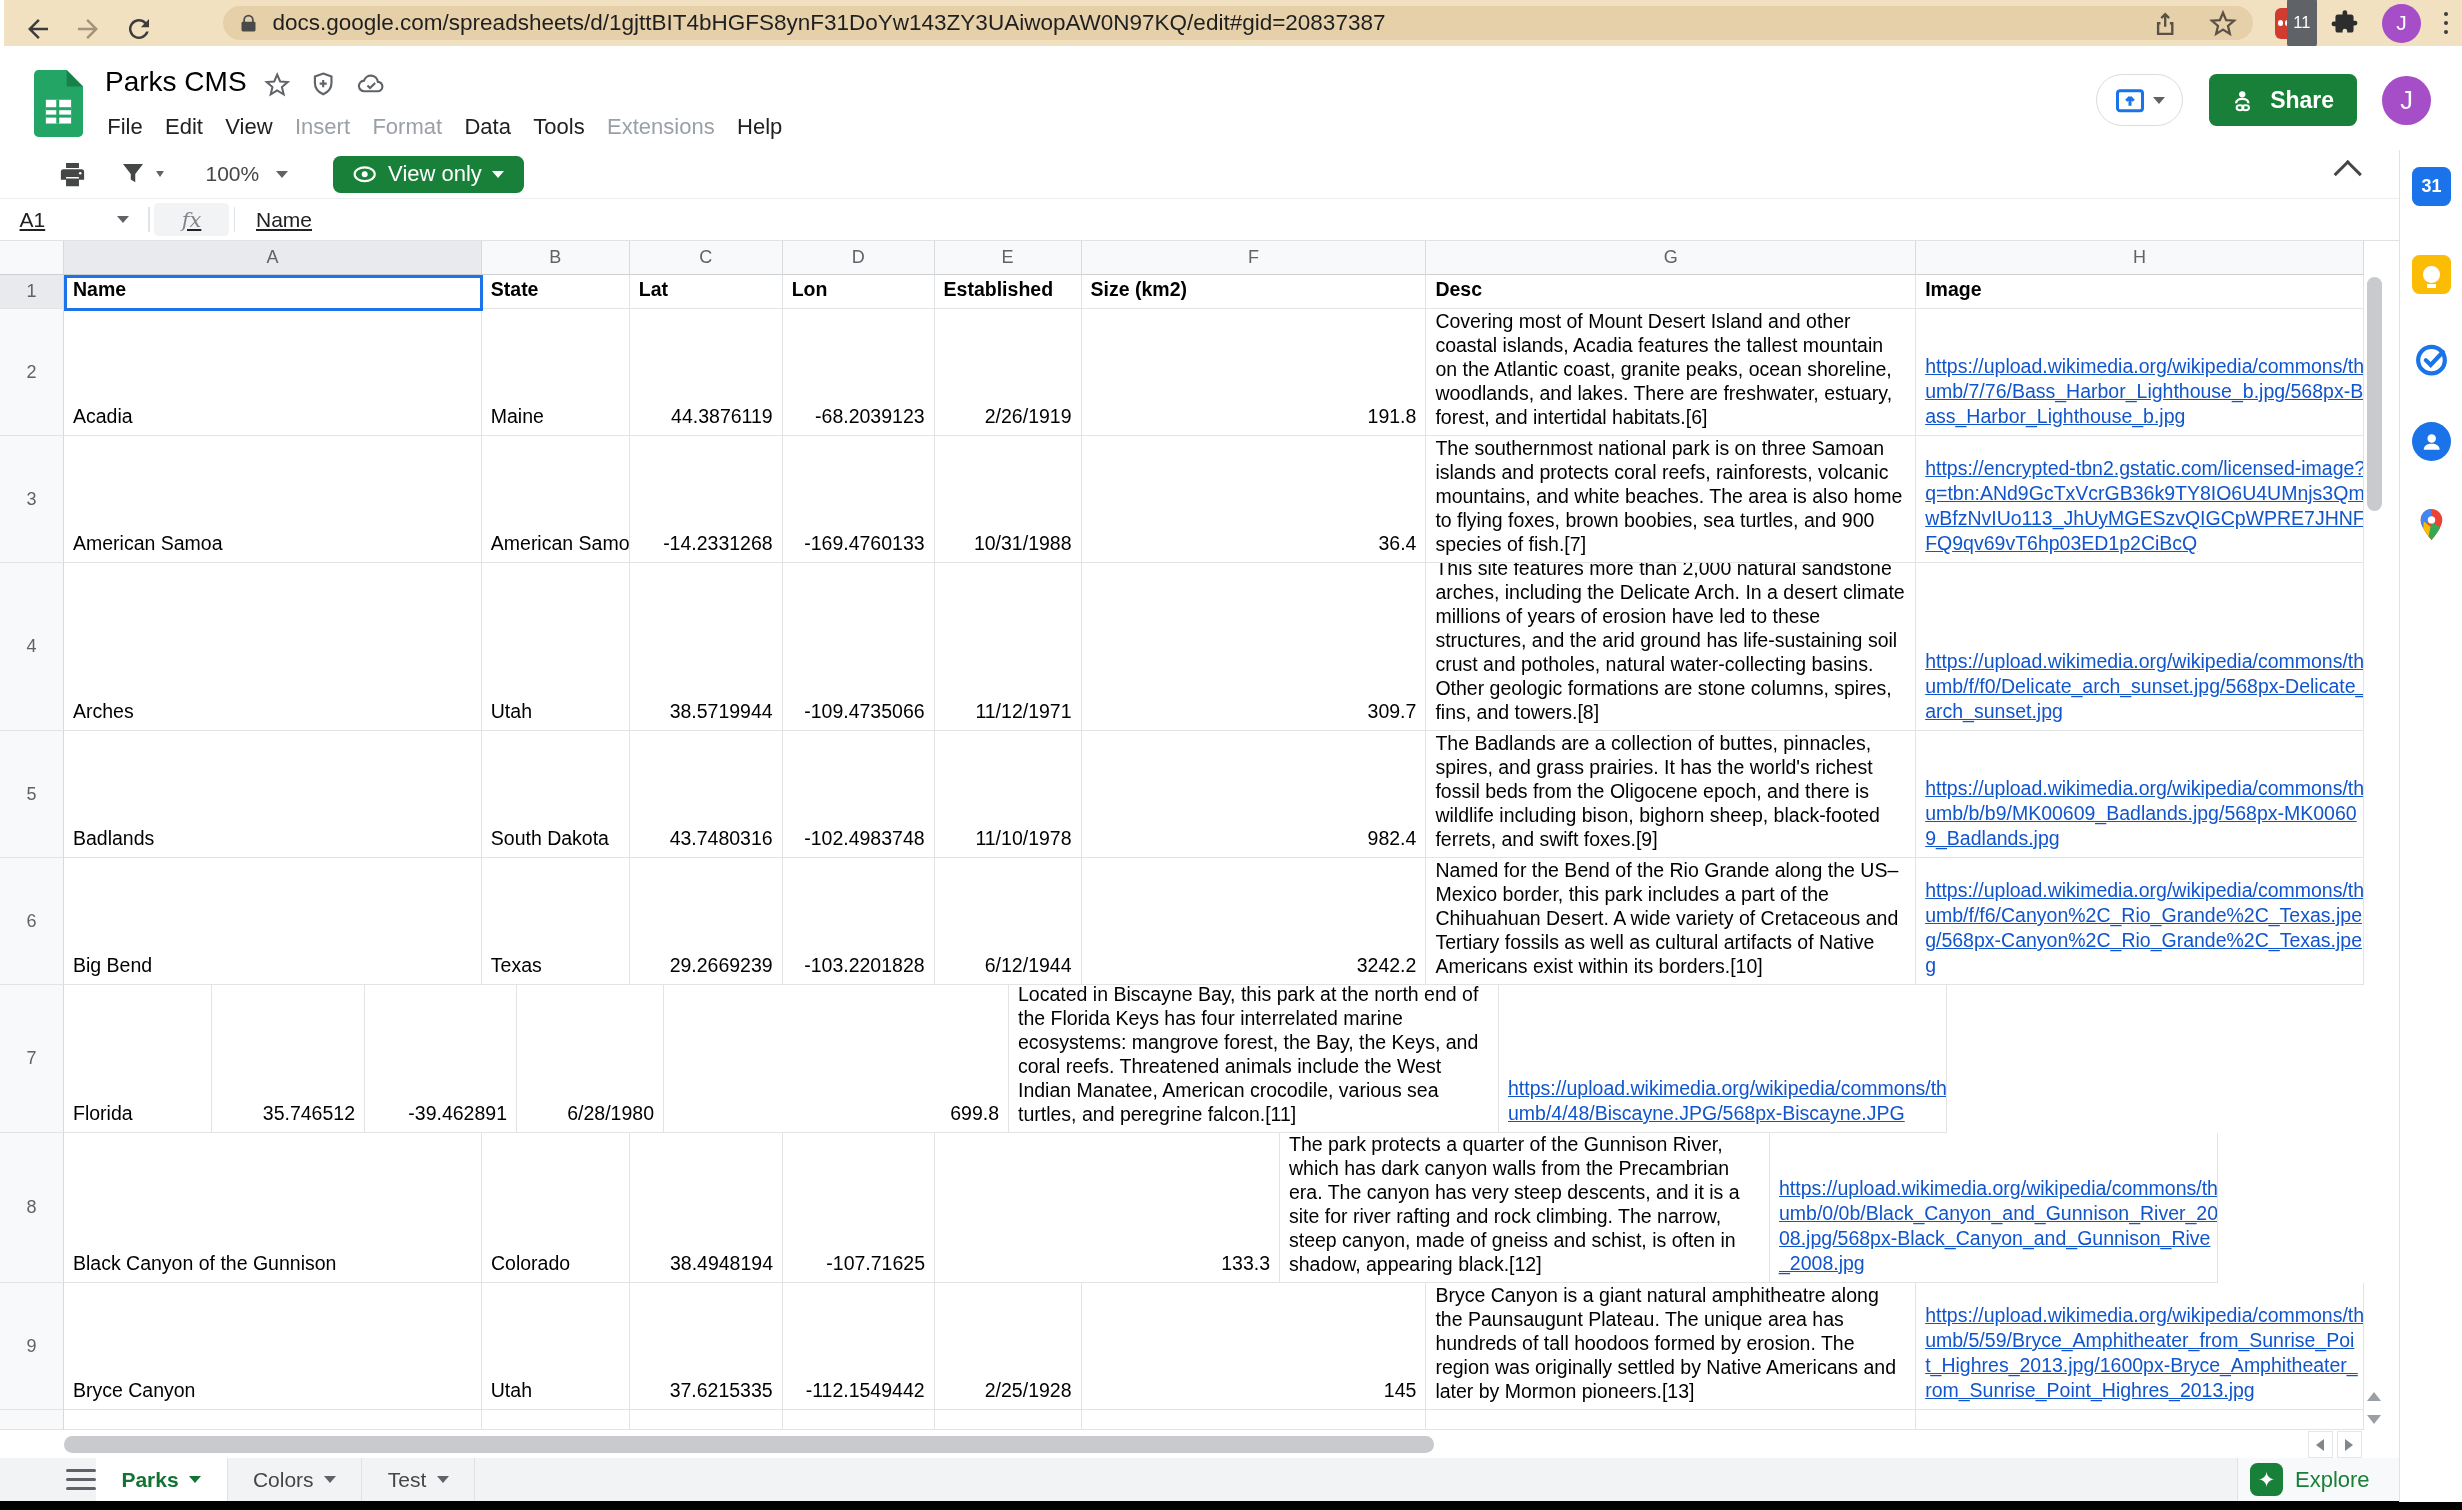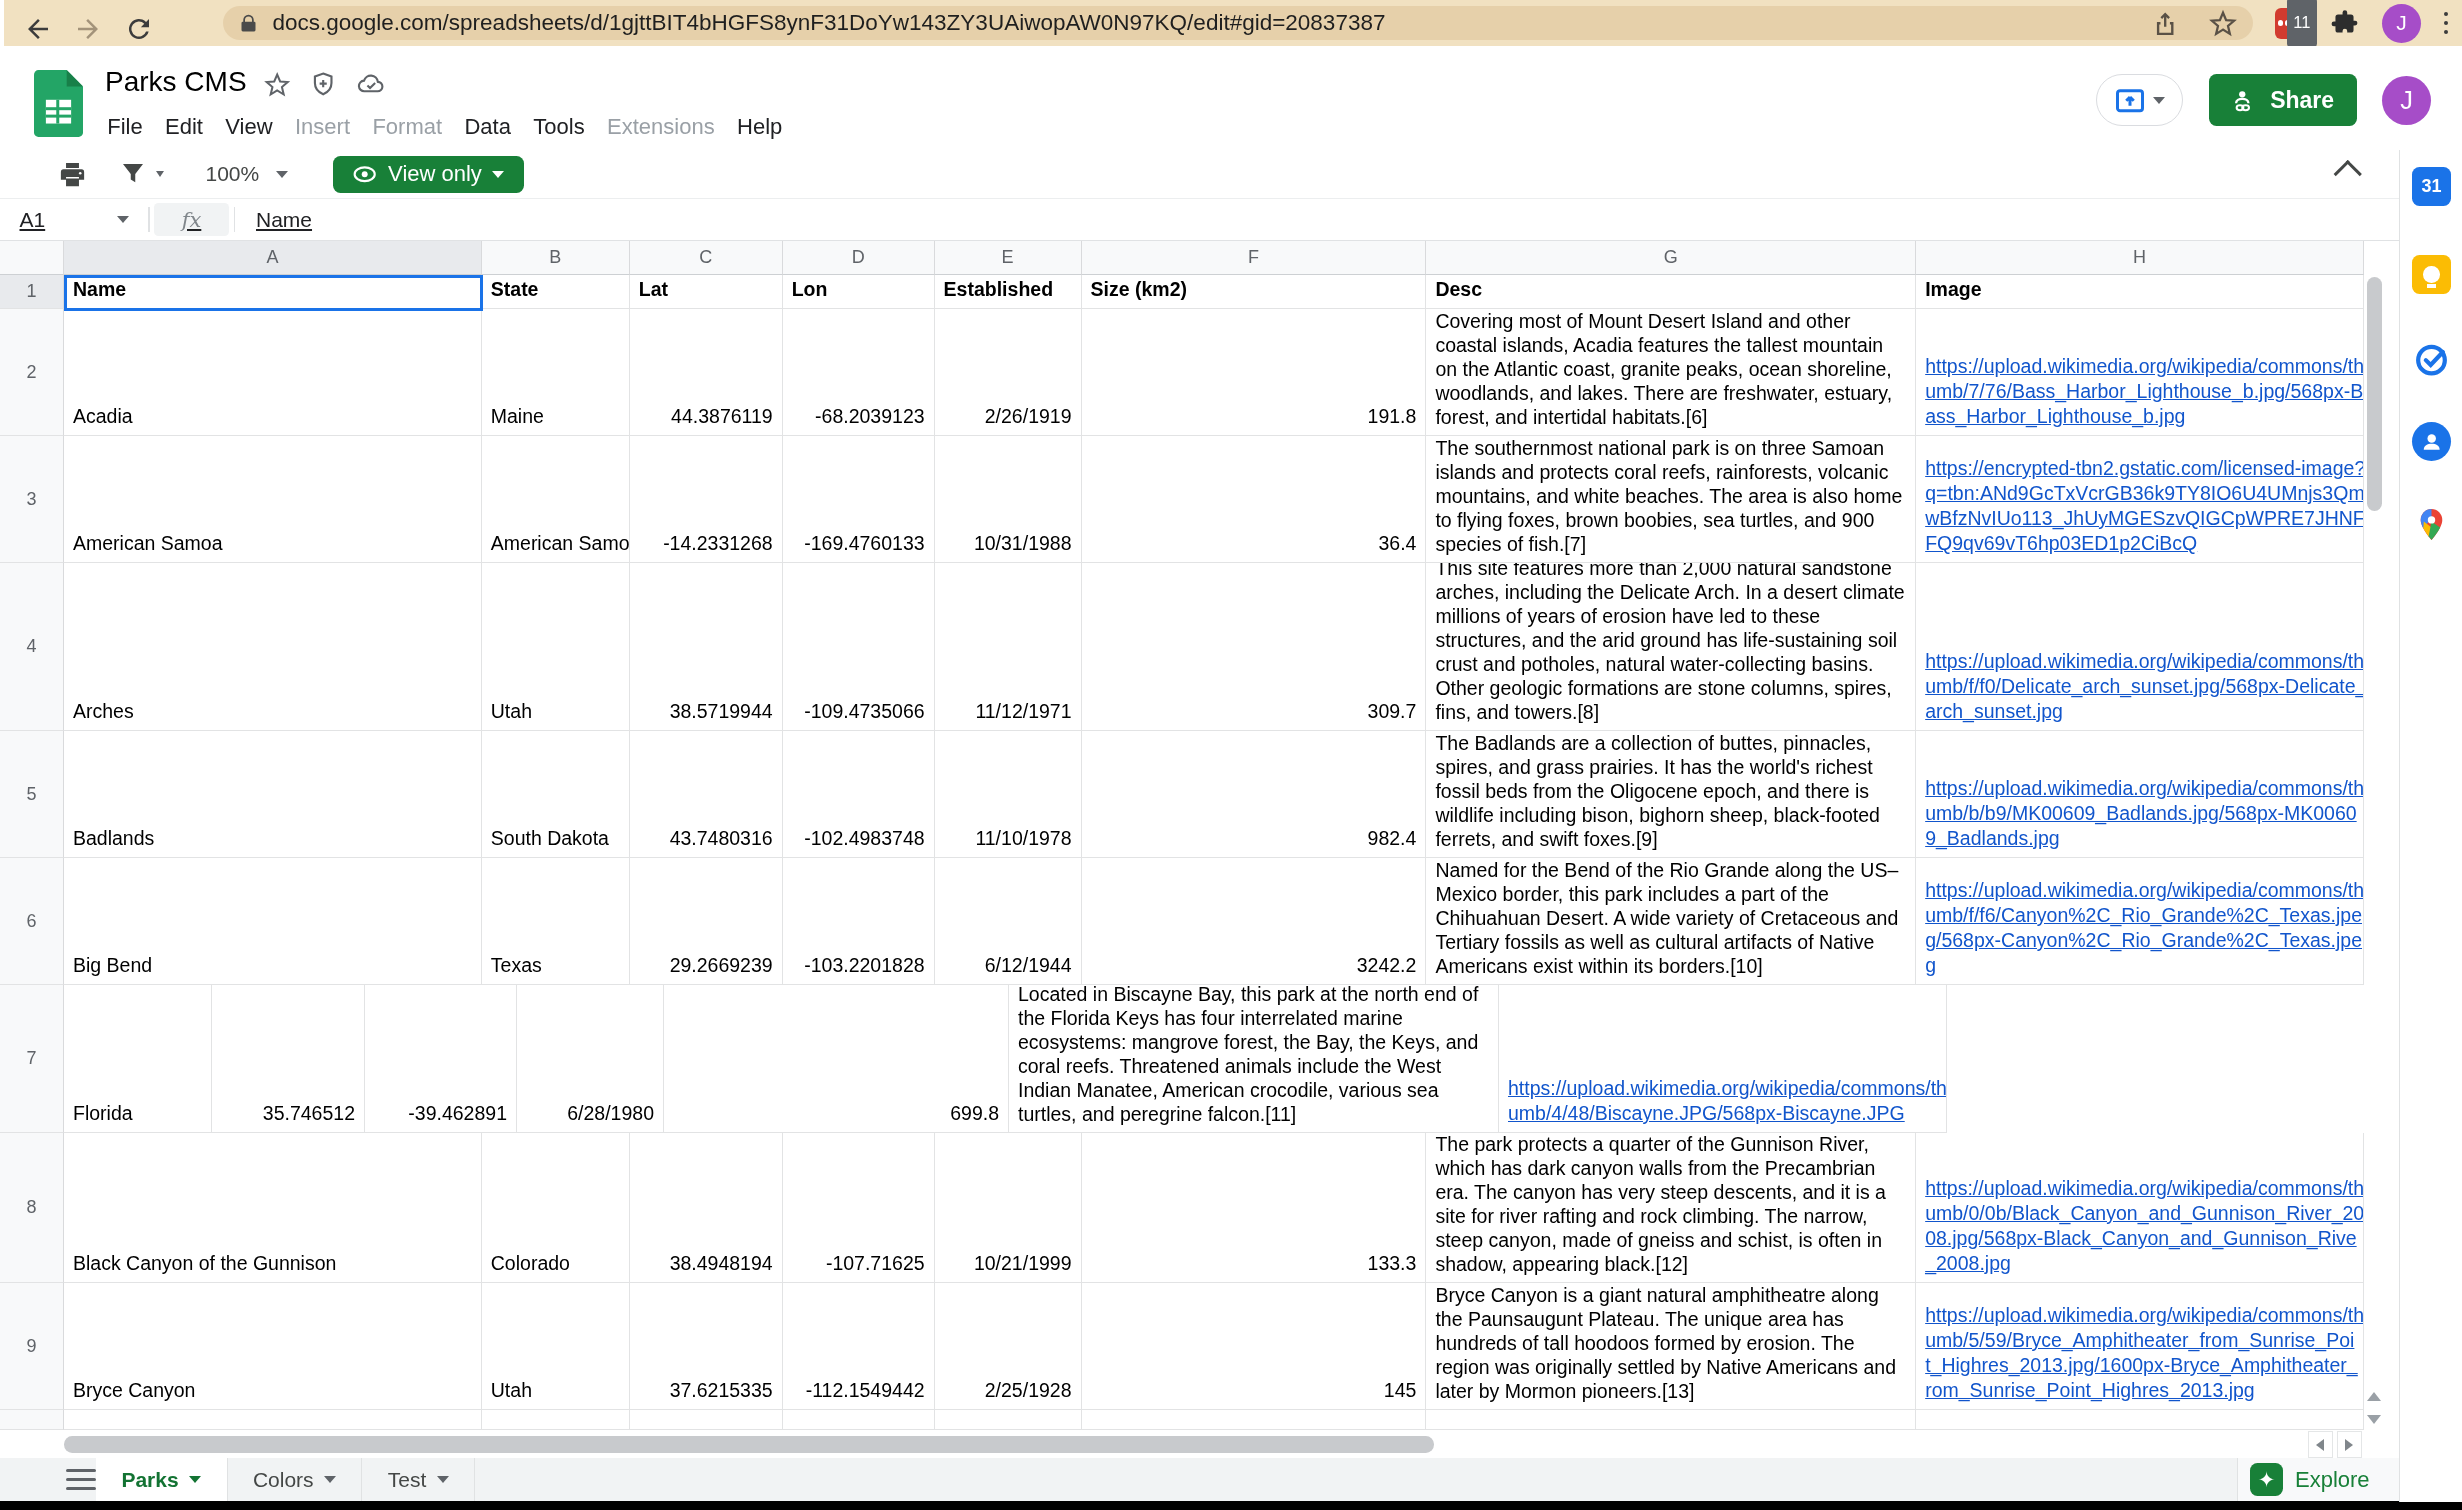--- a/index.html
+++ b/index.html
@@ -357,21 +357,20 @@
       <div class="cell linkcell w-h">https://upload.wikimedia.org/wikipedia/commons/th
 umb/4/48/Biscayne.JPG/568px-Biscayne.JPG</div>
     </div>
 
     <div class="grow" style="height:150px">
       <div class="cell gut w-gut">8</div>
       <div class="cell nowrap w-a">Black Canyon of the Gunnison</div>
       <div class="cell nowrap w-b">Colorado</div>
       <div class="cell num nowrap w-c">38.4948194</div>
       <div class="cell num nowrap w-d">-107.71625</div>
-      <div class="cell num nowrap w-e">10/21/1999</div>
       <div class="cell num nowrap w-f">133.3</div>
       <div class="cell desc w-g">The park protects a quarter of the Gunnison River, which has dark canyon walls from the Precambrian era. The canyon has very steep descents, and it is a site for river rafting and rock climbing. The narrow, steep canyon, made of gneiss and schist, is often in shadow, appearing black.[12]</div>
       <div class="cell linkcell w-h">https://upload.wikimedia.org/wikipedia/commons/th
 umb/0/0b/Black_Canyon_and_Gunnison_River_20
 08.jpg/568px-Black_Canyon_and_Gunnison_Rive
 _2008.jpg</div>
     </div>
 
     <div class="grow" style="height:127px">
       <div class="cell gut w-gut">9</div>

